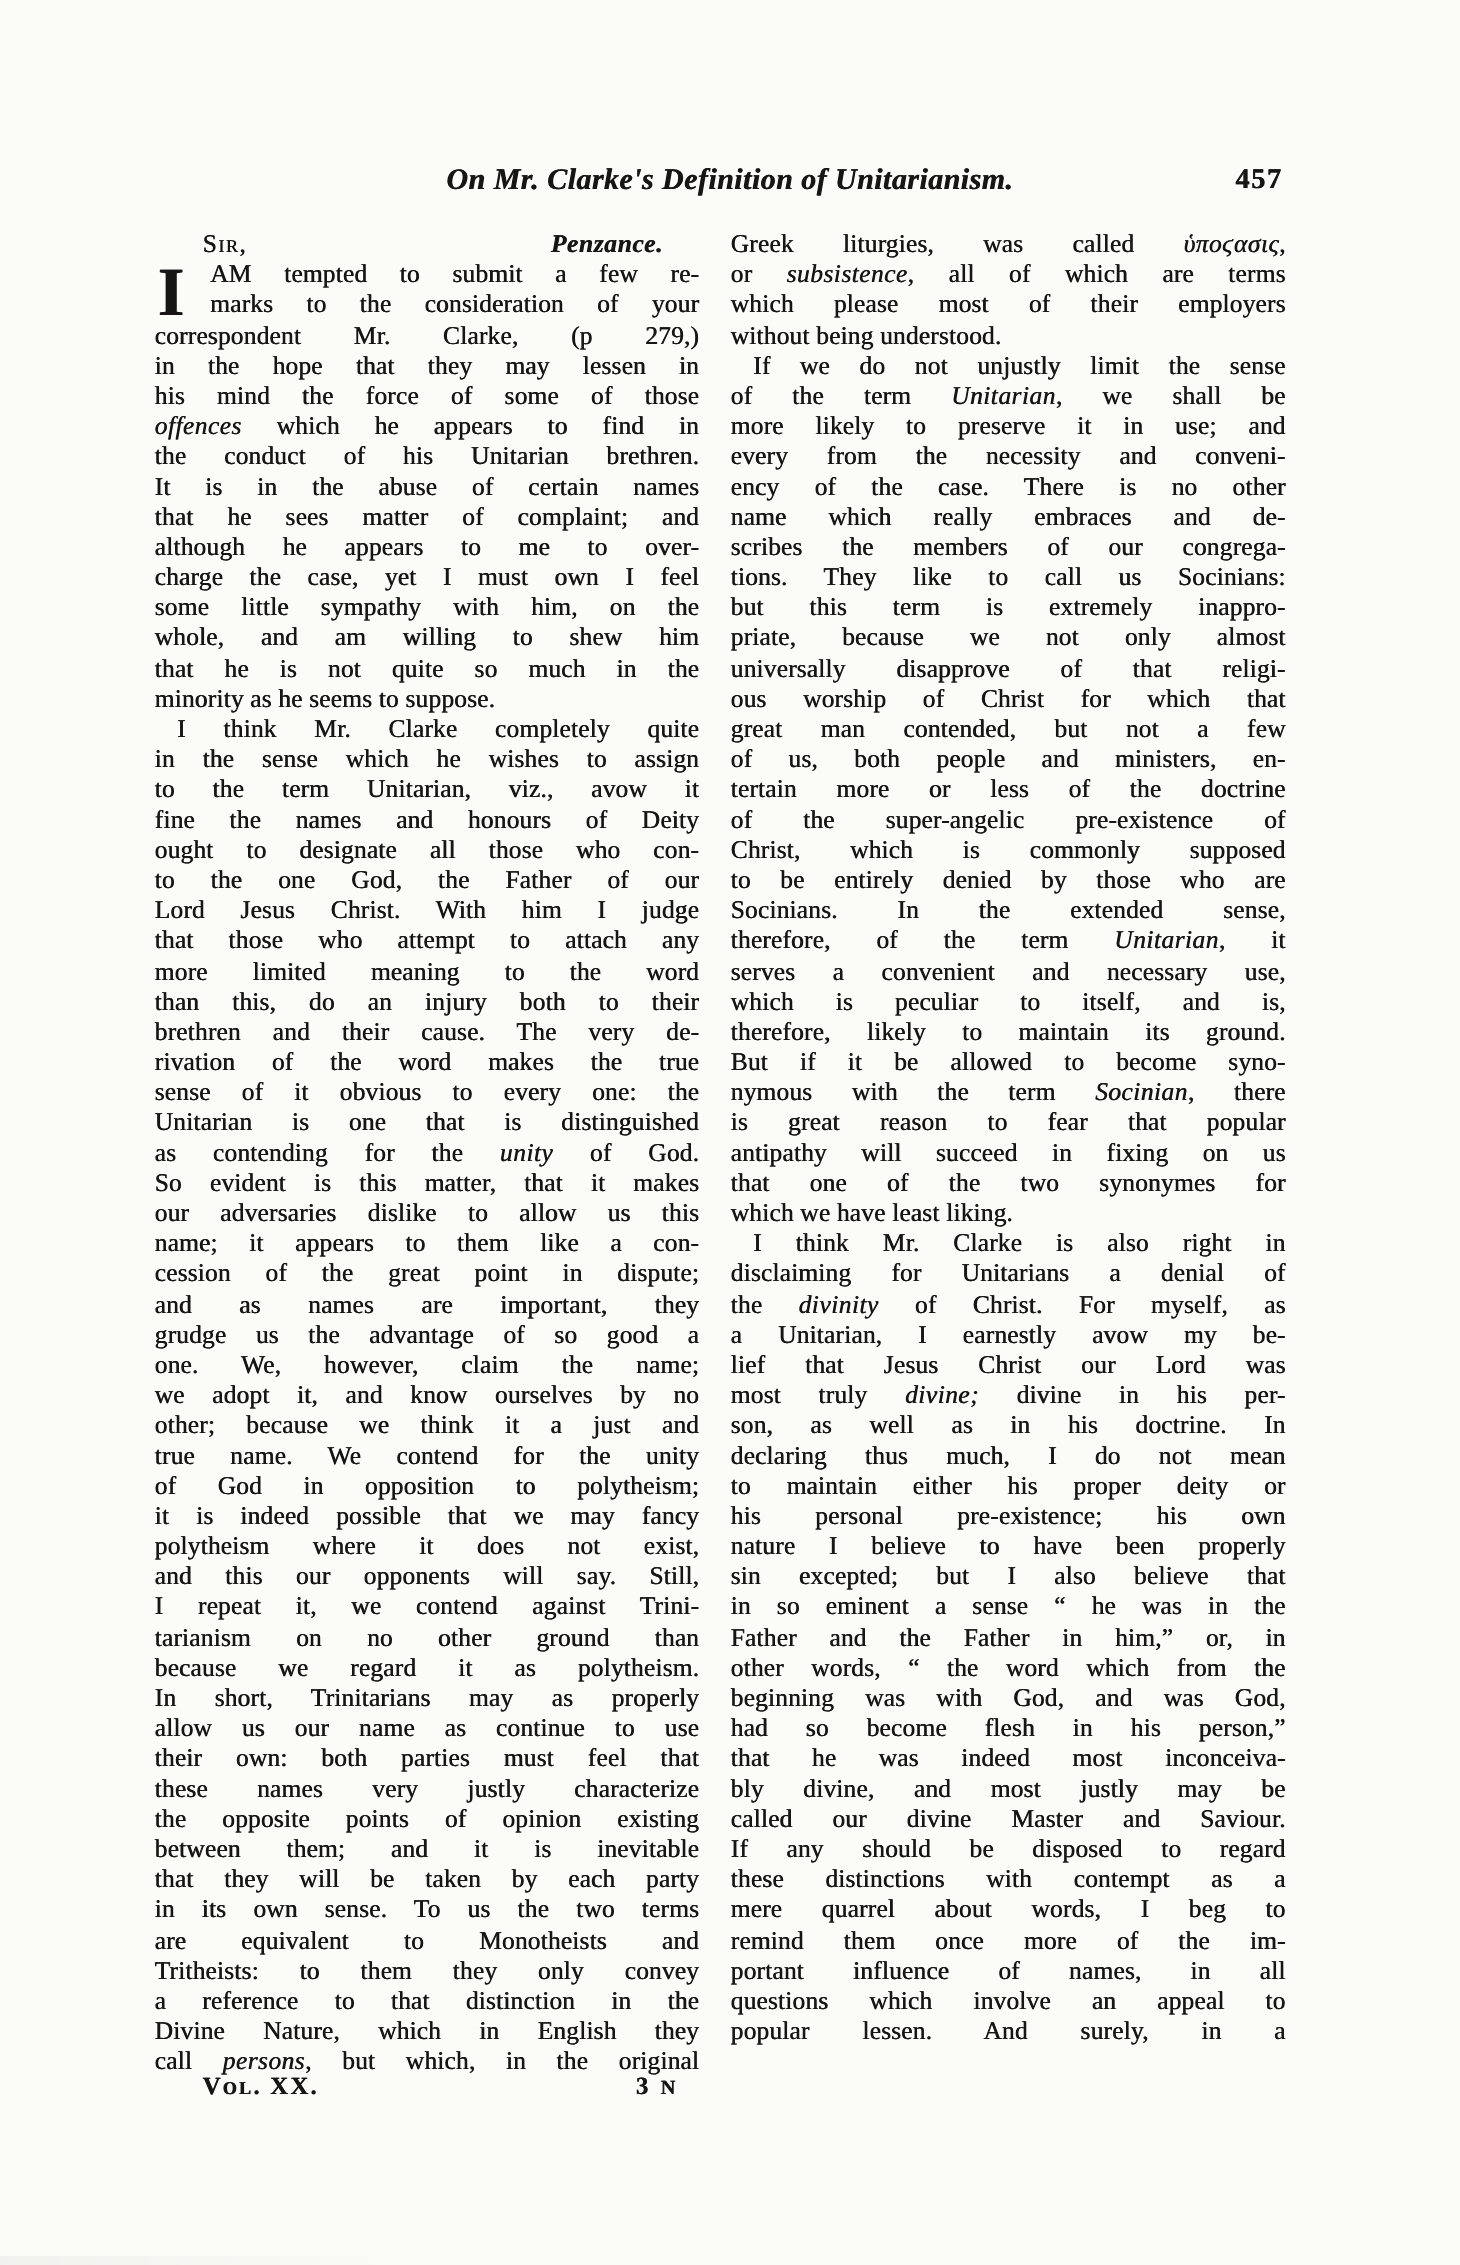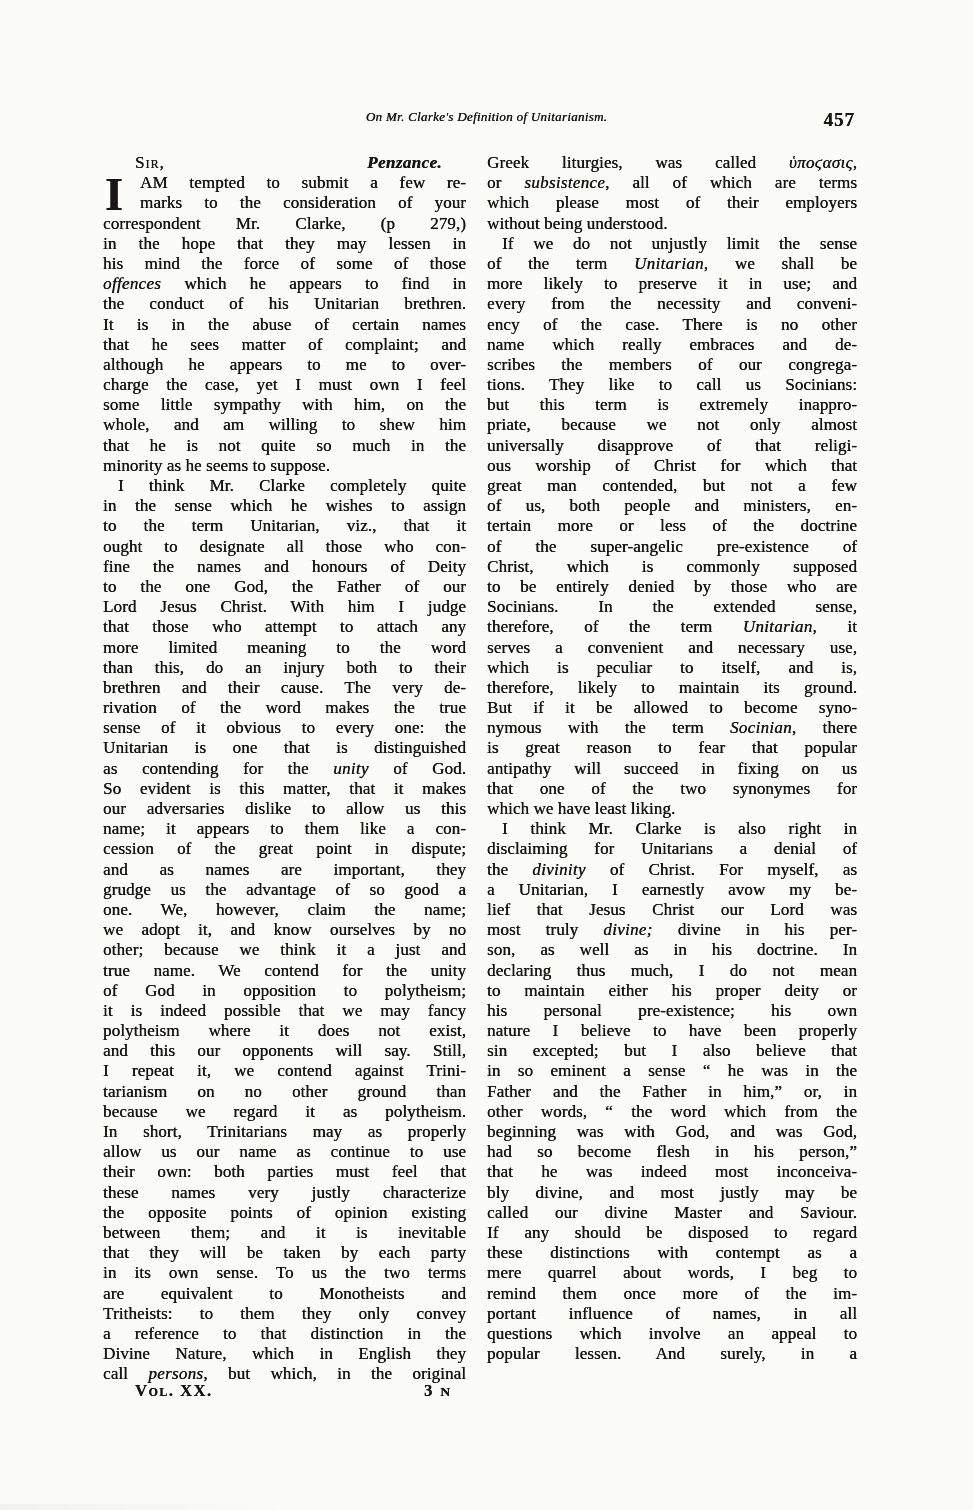--- a/index.html
+++ b/index.html
@@ -9,21 +9,21 @@
     font-family:"Liberation Serif", serif;
     color:#171614;
     text-shadow: 0.35px 0 0 currentColor; 
   }
   .page { position:absolute; inset:0; }
 
   
   .page-header { position:absolute; top:109px; left:0; width:973px; height:26px; }
   .running-title {
     position:absolute; left:0; right:0; text-align:center;
-    font-style:italic; font-weight:normal; font-size:13px; letter-spacing:0.3px;
+    font-style:italic; font-weight:bold; font-size:20px; letter-spacing:0.3px;
   }
   .page-number {
     position:absolute; right:118px; top:0;
     font-weight:bold; font-size:19px; letter-spacing:1px;
   }
 
   
   .col { position:absolute; top:153px; font-size:17px; }
   .col-left  { left:103px; width:363px; }
   .col-right { left:487px; width:370px; }
@@ -97,23 +97,23 @@
         <div class="tline">It is in the abuse of certain names</div>
         <div class="tline">that he sees matter of complaint; and</div>
         <div class="tline">although he appears to me to over-</div>
         <div class="tline">charge the case, yet I must own I feel</div>
         <div class="tline">some little sympathy with him, on the</div>
         <div class="tline">whole, and am willing to shew him</div>
         <div class="tline">that he is not quite so much in the</div>
         <div class="tline flush">minority as he seems to suppose.</div>
         <div class="tline indent">I think Mr. Clarke completely quite</div>
         <div class="tline">in the sense which he wishes to assign</div>
-        <div class="tline">to the term Unitarian, viz., that it</div>
+        <div class="tline">to the term Unitarian, viz., avow it</div>
+        <div class="tline">fine the names and honours of Deity</div>
         <div class="tline">ought to designate all those who con-</div>
-        <div class="tline">fine the names and honours of Deity</div>
         <div class="tline">to the one God, the Father of our</div>
         <div class="tline">Lord Jesus Christ.  With him I judge</div>
         <div class="tline">that those who attempt to attach any</div>
         <div class="tline">more limited meaning to the word</div>
         <div class="tline">than this, do an injury both to their</div>
         <div class="tline">brethren and their cause.  The very de-</div>
         <div class="tline">rivation of the word makes the true</div>
         <div class="tline">sense of it obvious to every one: the</div>
         <div class="tline">Unitarian is one that is distinguished</div>
         <div class="tline">as contending for the <i>unity</i> of God.</div>

